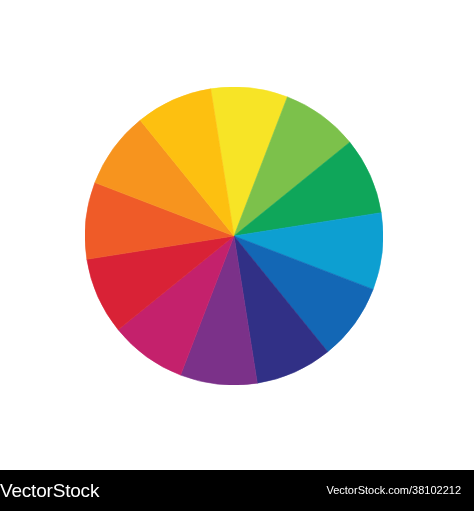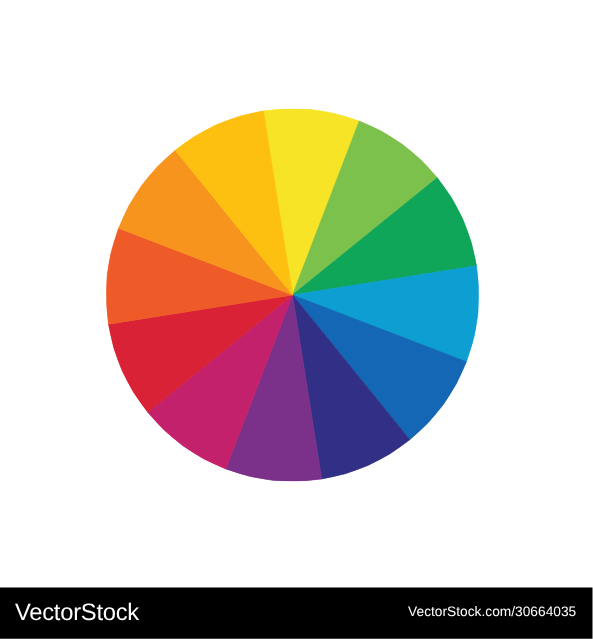--- a/index.html
+++ b/index.html
@@ -53,21 +53,21 @@
     position: absolute;
     left: 0;
     top: 470px;
     width: 474px;
     height: 41px;
     background: #000000;
     display: flex;
     align-items: center;
     justify-content: space-between;
     box-sizing: border-box;
-    padding: 0 13px 0 12px;
+    padding: 0 13px 0 0;
   }
   #brand-text {
     color: #ffffff;
     font-size: 19px;
     letter-spacing: -0.2px;
     font-weight: 400;
     line-height: 1;
     white-space: nowrap;
   }
   #footer-url {
@@ -102,16 +102,16 @@
             <path d="M 149.000 149.000 L 9.897 95.603 A 149 149 0 0 1 55.231 33.205 Z" fill="#f7941e" stroke="#f7941e" stroke-width="0.6"></path>
             <path d="M 149.000 149.000 L 55.231 33.205 A 149 149 0 0 1 125.691 1.834 Z" fill="#fdc010" stroke="#fdc010" stroke-width="0.6"></path>
           </g>
       </svg>
     </div>
 
   </div>
 
   <div id="footer-bar">
     <span id="brand-text">VectorStock</span>
-    <span id="footer-url">VectorStock.com/30664035</span>
+    <span id="footer-url">VectorStock.com/38102212</span>
   </div>
 
 </div>
 
 </body></html>

